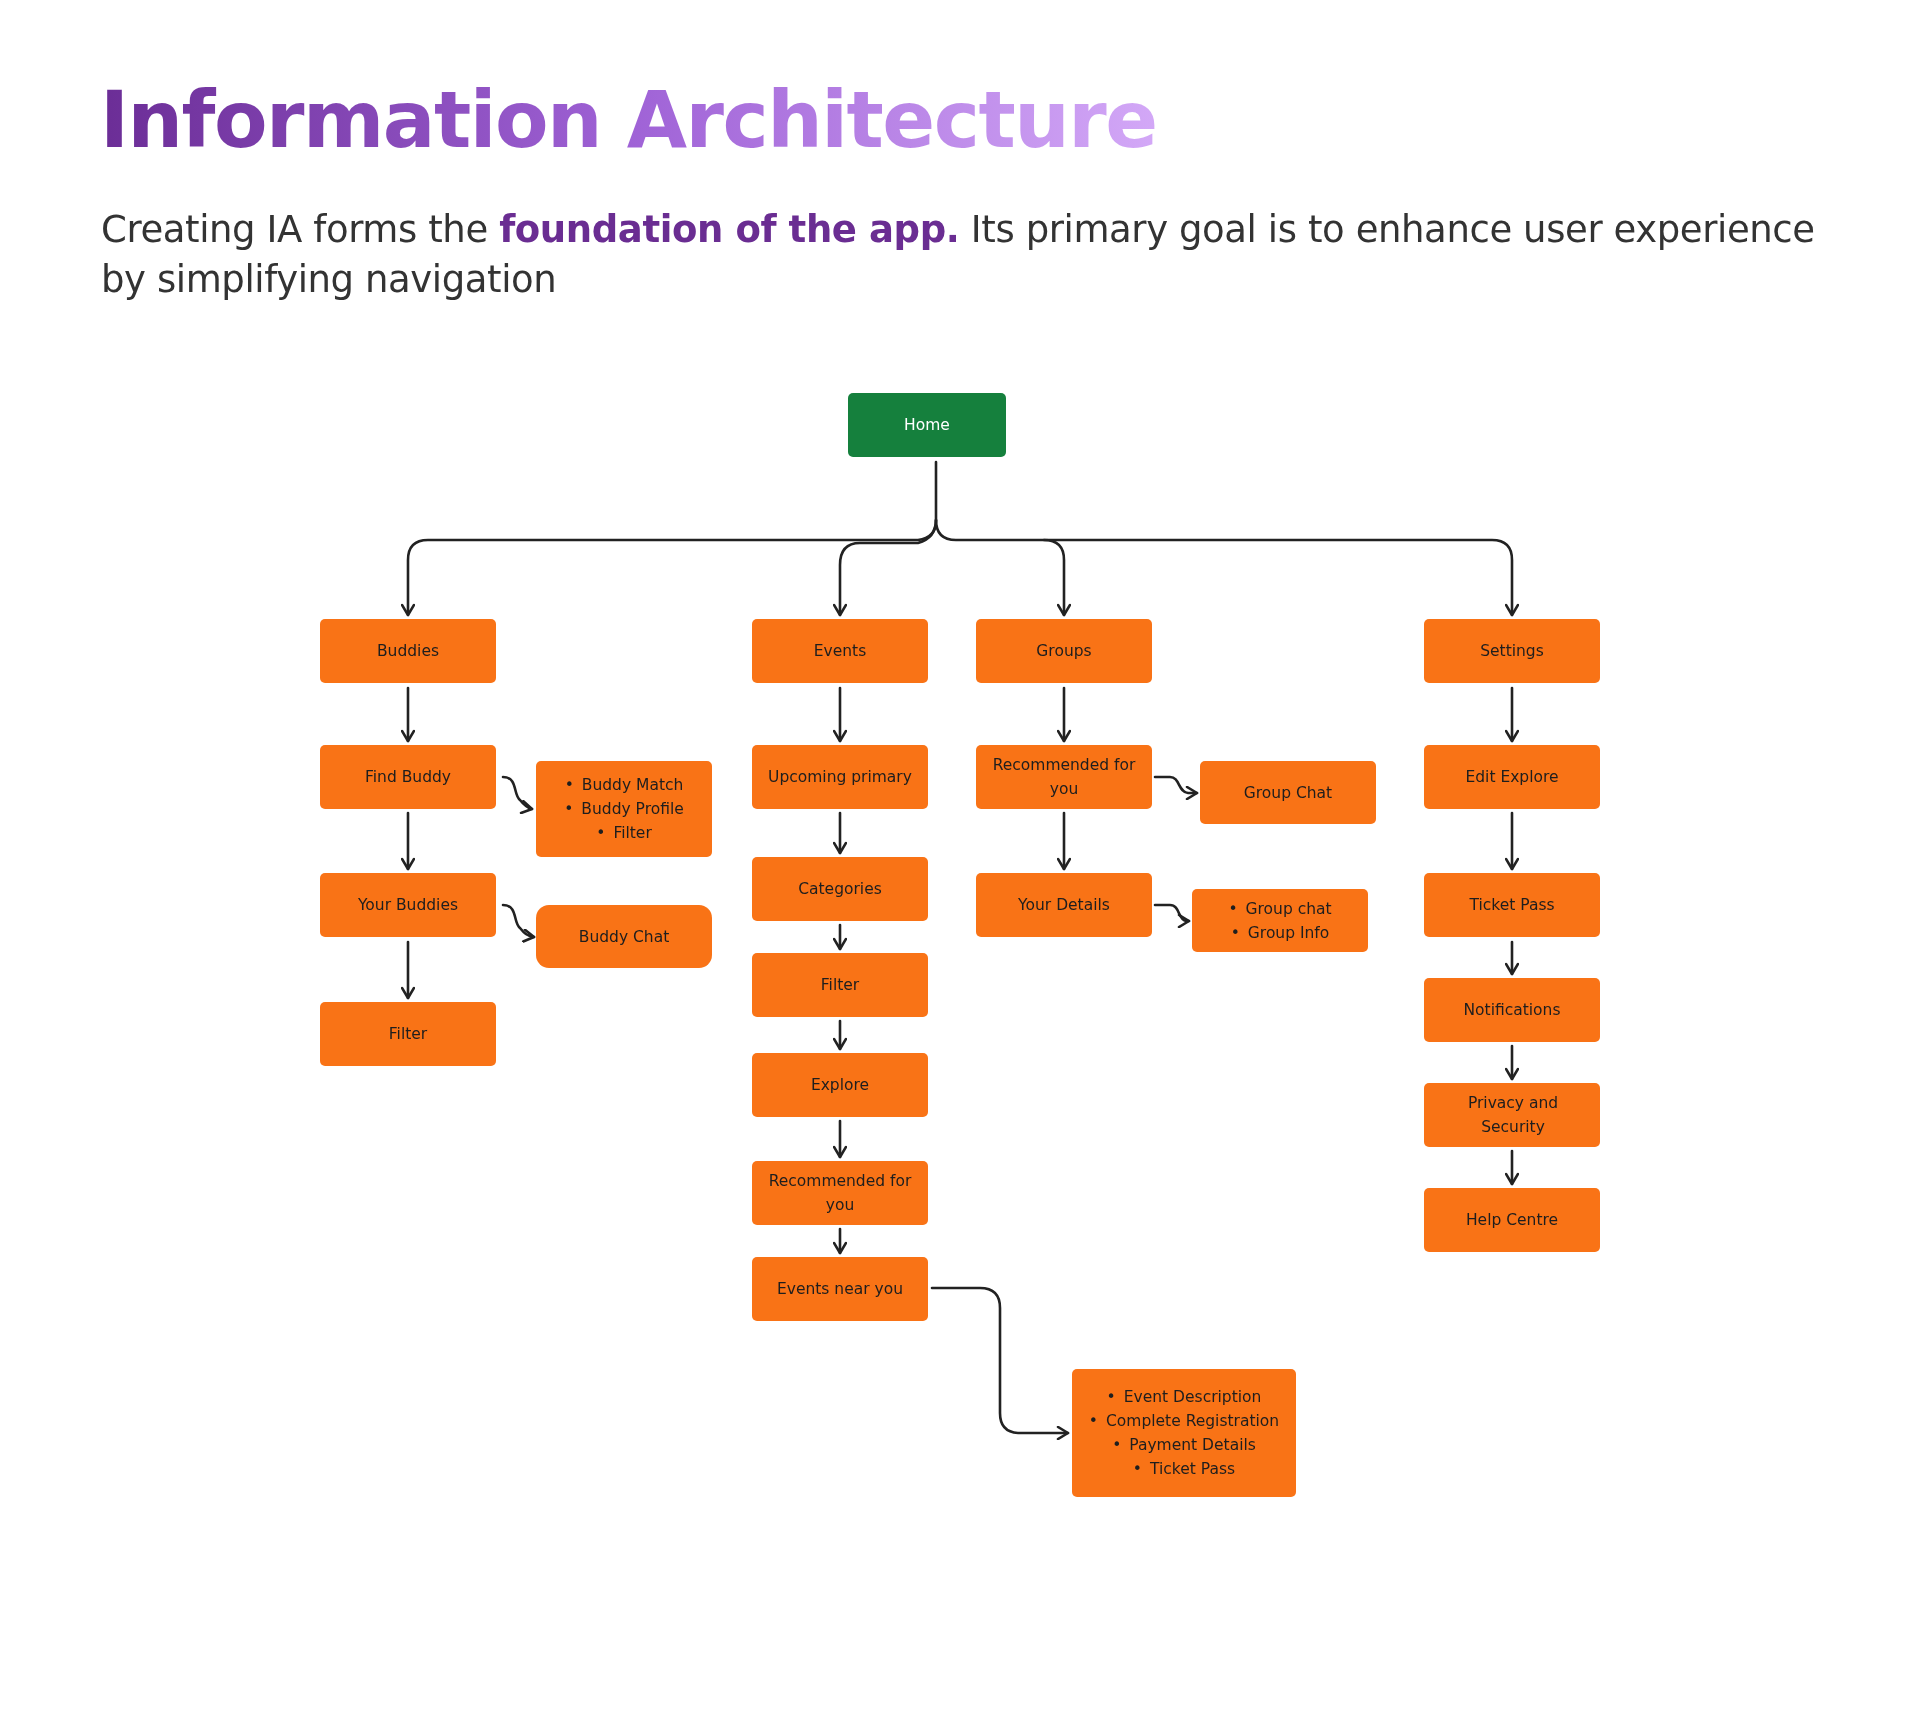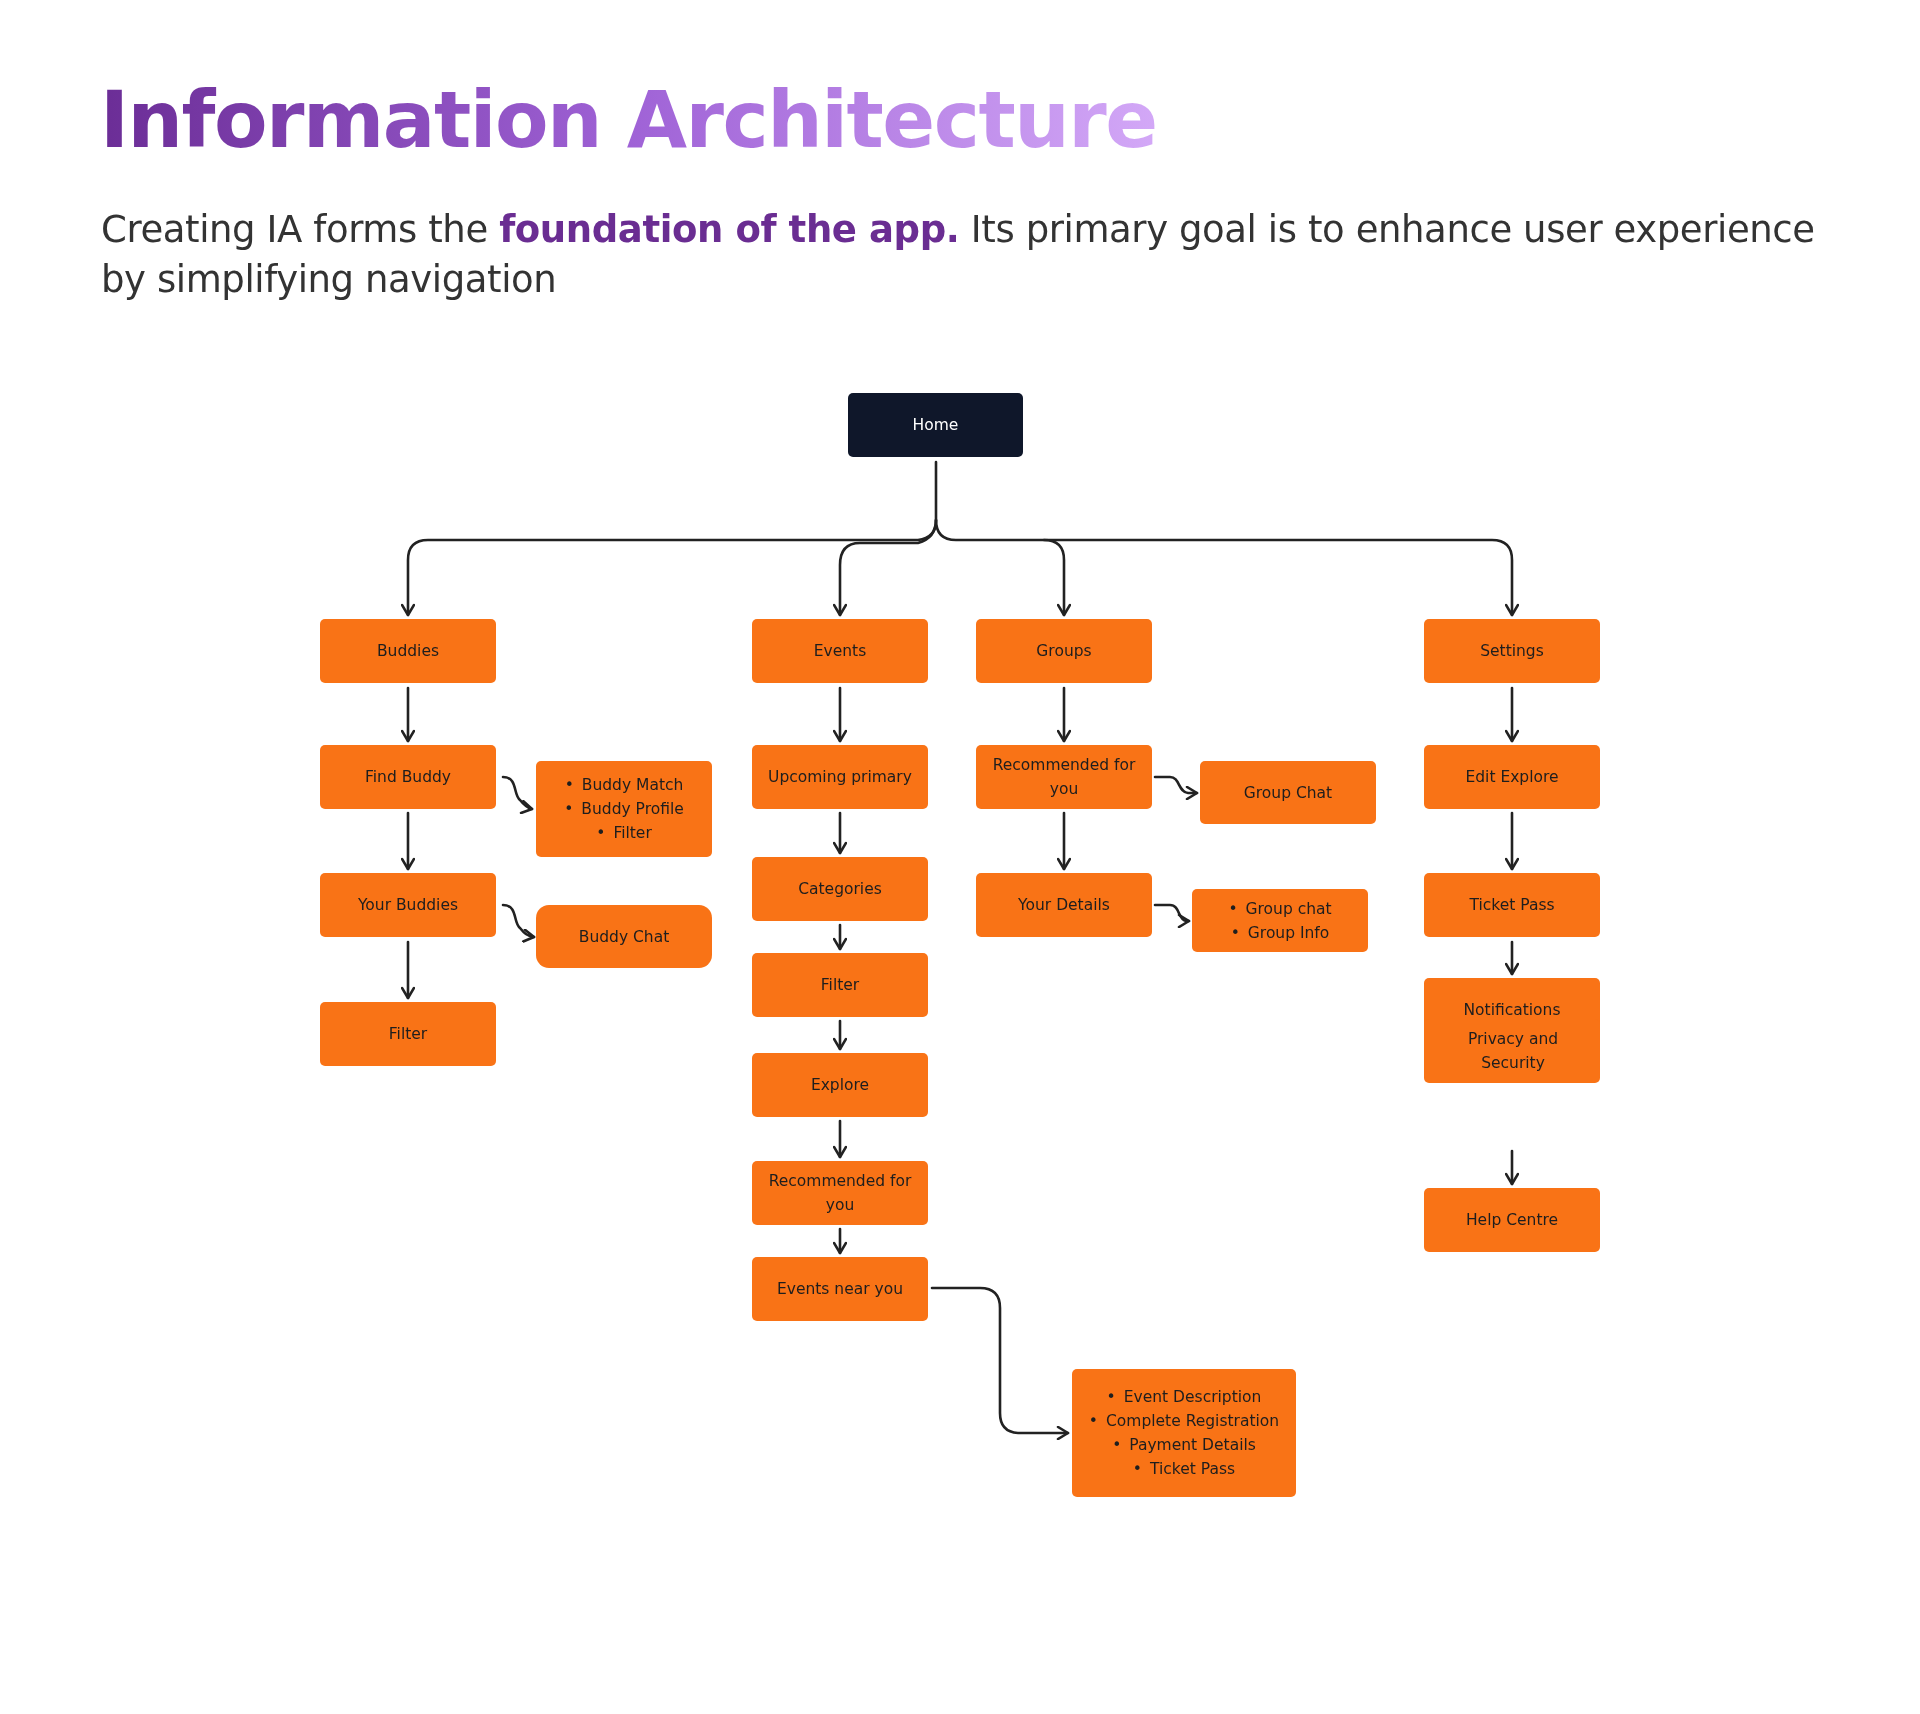--- a/index.html
+++ b/index.html
@@ -15,21 +15,21 @@
     position: absolute; left: 101px; top: 205px; width: 1760px; margin: 0;
     font-family: "DejaVu Sans", sans-serif; font-size: 37px; line-height: 50px; color: #333333; letter-spacing: -0.4px;
   }
   .subtitle .hl { color: #6A2D92; font-weight: bold; }
   .node {
     position: absolute; width: 176px; height: 64px; background: #f97316; border-radius: 5px;
     display: flex; align-items: center; justify-content: center; text-align: center;
     font-family: "DejaVu Sans", sans-serif; font-size: 15.5px; line-height: 24px; color: #1e1e1e;
     box-sizing: border-box; padding: 0 14px;
   }
-  .node.home { background: #0f172a; color: #ffffff; width: 175px; }
+  .node.home { background: #15803d; color: #ffffff; width: 158px; }
   .node ul { list-style: none; margin: 0; padding: 0; }
   .node li::before { content: "•"; margin-right: 8px; }
   svg.wires { position: absolute; left: 0; top: 0; width: 1920px; height: 1714px; pointer-events: none; }
   svg.wires path { fill: none; stroke: #222222; stroke-width: 2.6; stroke-linecap: round; stroke-linejoin: round; }
 </style>
 </head>
 <body>
 
 <h1 class="title">Information Architecture</h1>
 <p class="subtitle"><span>Creating IA forms the </span><span class="hl">foundation of the app.</span><span> Its primary goal is to enhance user experience by simplifying navigation</span></p>
@@ -153,18 +153,18 @@
   </div>
 <div class="node" style="left:1424px;top:745px;">
     <span>Edit Explore</span>
   </div>
 <div class="node" style="left:1424px;top:873px;">
     <span>Ticket Pass</span>
   </div>
 <div class="node" style="left:1424px;top:978px;">
     <span>Notifications</span>
   </div>
-<div class="node" style="left:1424px;top:1019px;padding-left:16px;">
+<div class="node" style="left:1424px;top:1083px;padding-left:16px;">
     <span>Privacy and Security</span>
   </div>
 <div class="node" style="left:1424px;top:1188px;">
     <span>Help Centre</span>
   </div>
 
 </body></html>

